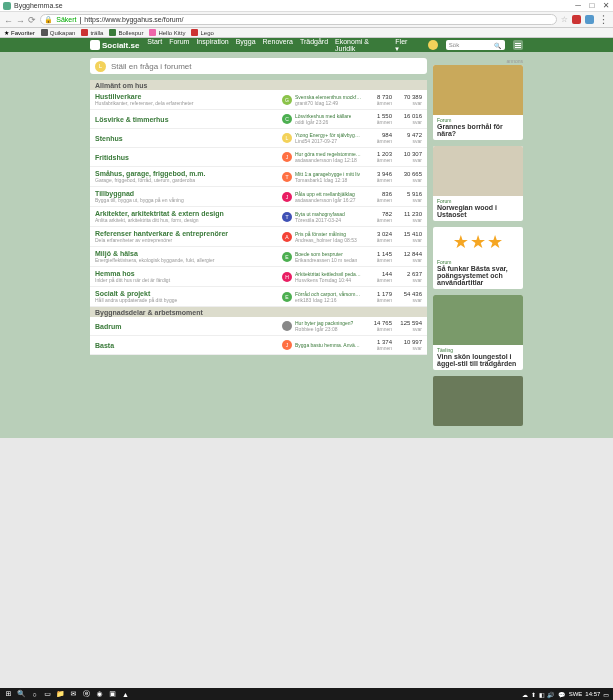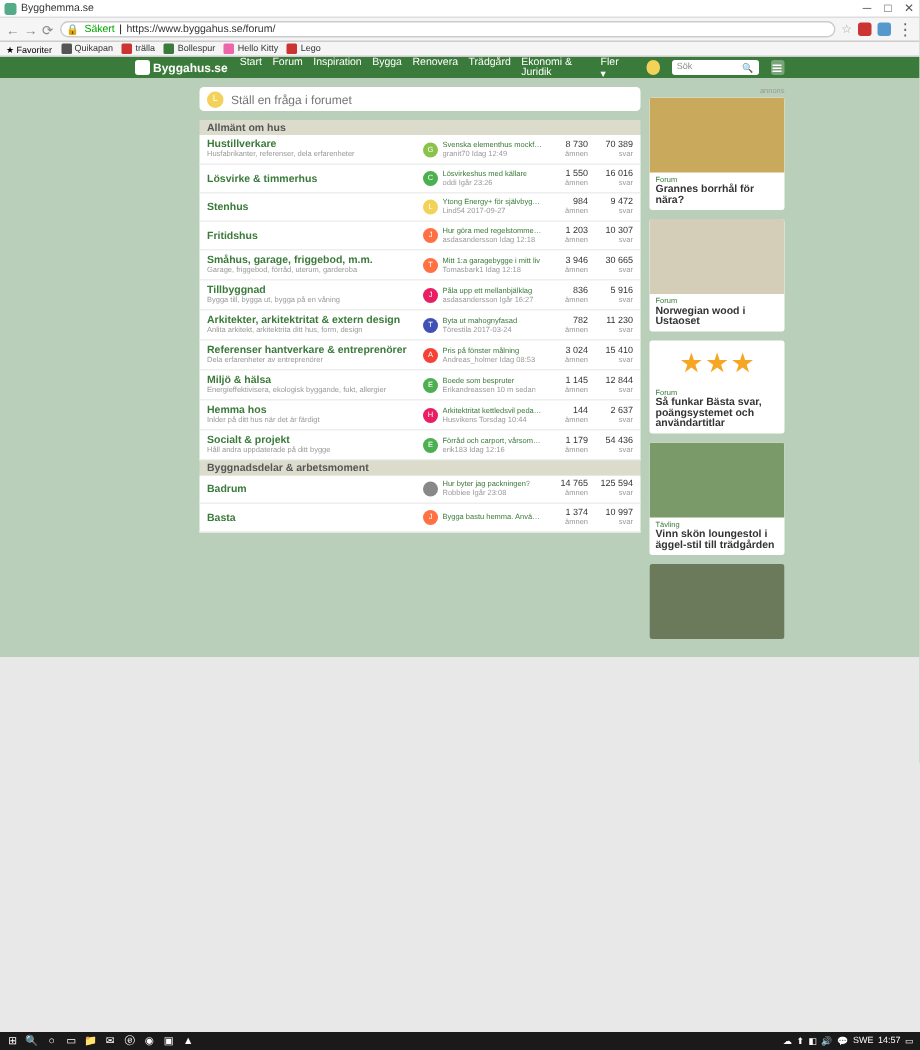--- a/index.html
+++ b/index.html
@@ -34,21 +34,21 @@
 .logo .li { width: 10px; height: 10px; background: #fff; border-radius: 2px; }
 .nav-main { display: flex; gap: 7px; }
 .nav-main a { color: #fff; font-size: 7px; text-decoration: none; cursor: pointer; }
 .header .sp { flex: 1; }
 .avatar-sm { width: 10px; height: 10px; background: #f3d25a; border-radius: 50%; }
 .search { width: 60px; height: 10px; background: #fff; border-radius: 2px; display: flex; align-items: center; padding: 0 3px; font-size: 6px; color: #888; }
 .hamb { width: 10px; height: 10px; background: #7aa57a; border-radius: 2px; display: flex; flex-direction: column; justify-content: center; align-items: center; gap: 1px; }
 .hamb span { width: 6px; height: 1px; background: #fff; }
 
 .content { display: flex; padding: 6px 90px; gap: 6px; }
-.main { flex: 1; margin-left: 43px; }
+.main { flex: 1; }
 .ask { background: #fff; border-radius: 3px; height: 16px; display: flex; align-items: center; padding: 0 5px; gap: 5px; margin-bottom: 6px; }
 .ask .av { width: 11px; height: 11px; background: #f3d25a; border-radius: 50%; display: flex; align-items: center; justify-content: center; color: #fff; font-size: 6px; }
 .ask input { border: none; flex: 1; font-size: 8px; color: #aaa; outline: none; }
 
 .cat-head { background: #dcdccc; height: 10px; display: flex; align-items: center; padding: 0 5px; font-size: 7px; color: #555; font-weight: bold; }
 .forum-list { background: #fff; }
 .row { display: flex; align-items: center; padding: 3px 5px; border-bottom: 1px solid #eee; min-height: 16px; }
 .row .info { flex: 1; min-width: 0; }
 .row .name { color: #3a7a3a; font-size: 7px; font-weight: bold; cursor: pointer; }
 .row .desc { color: #999; font-size: 5px; }
@@ -125,21 +125,21 @@
       </span><span class="bm">
         <span class="bi" style="background:#c33"></span>
         <span>Lego</span>
       </span></div>
 </div>
 
 <div class="page">
   <div class="header">
     <div class="logo">
       <span class="li"></span>
-      <span>Byggahus.se</span>
+      <span>Socialt.se</span>
     </div>
     <div class="nav-main" id="nav-main">
         <a>Start</a>
         <a>Forum</a>
         <a>Inspiration</a>
         <a>Bygga</a>
         <a>Renovera</a>
         <a>Trädgård</a>
         <a>Ekonomi &amp; Juridik</a>
         <a>Fler ▾</a>

